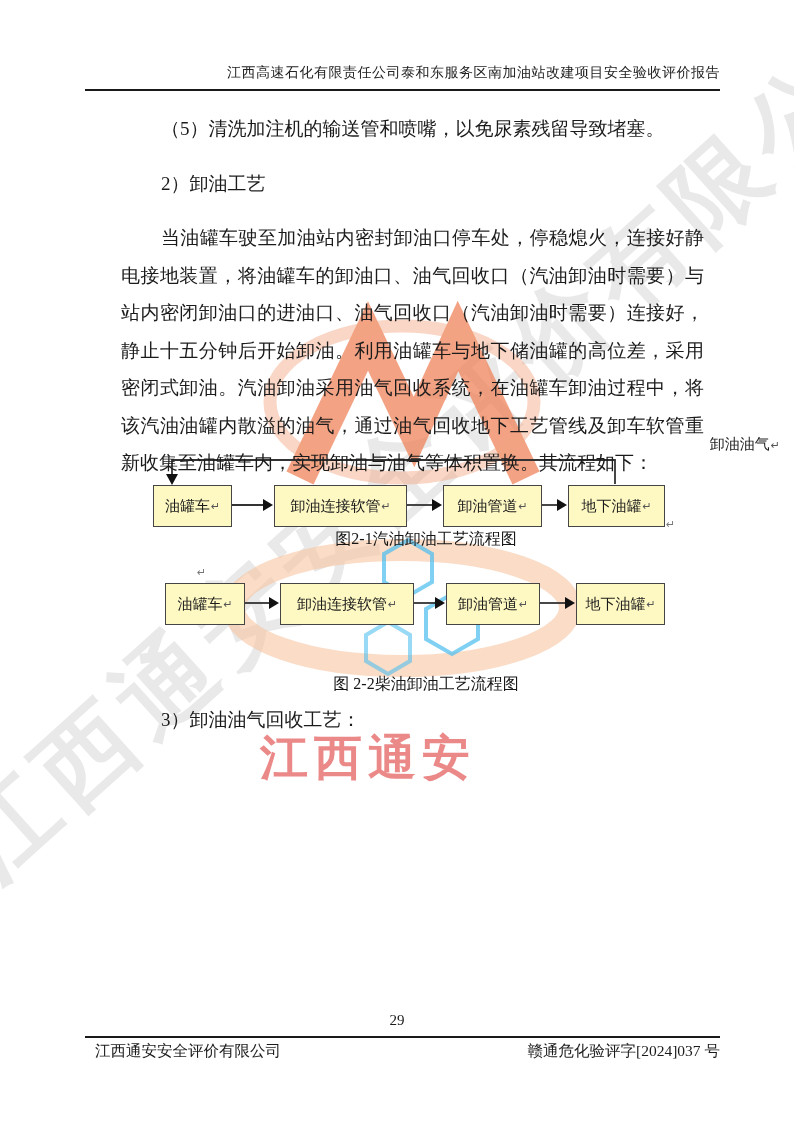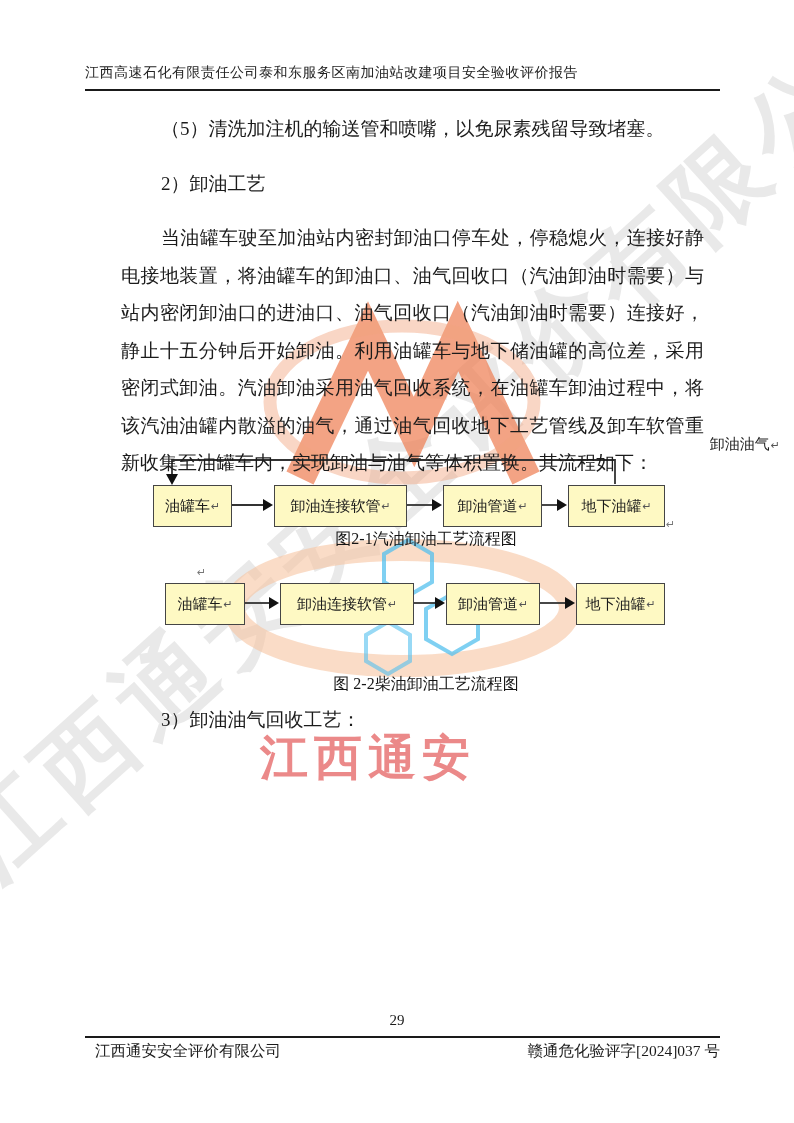--- a/index.html
+++ b/index.html
@@ -15,21 +15,21 @@
     color:rgba(125,125,125,0.17);
   }
   .wm-red{
     position:absolute;left:260px;top:726px;font-size:48px;font-weight:bold;
     letter-spacing:6px;color:rgba(218,40,40,0.55);white-space:nowrap;font-family:Liberation Serif, serif;
   }
   .wm-svg{position:absolute;left:0;top:0;}
   
   .layer{position:absolute;inset:0;z-index:2;}
   .hdr-title{
-    position:absolute;left:85px;top:64px;width:635px;text-align:left;
+    position:absolute;left:85px;top:64px;width:635px;text-align:right;
     font-size:14px;letter-spacing:0.5px;color:#222;
   }
   .hdr-rule{position:absolute;left:85px;top:89px;width:635px;height:2px;background:#1a1a1a;}
   .body-block{position:absolute;left:104px;width:617px;font-size:19px;line-height:37.5px;}
   .bb-top{top:93px;}
   .bb-bottom{top:684px;}
   .para{margin:17px;text-indent:2.1em;}
   .just{text-align:justify;}
   
   .flow-svg{position:absolute;left:0;top:0;z-index:1;}

